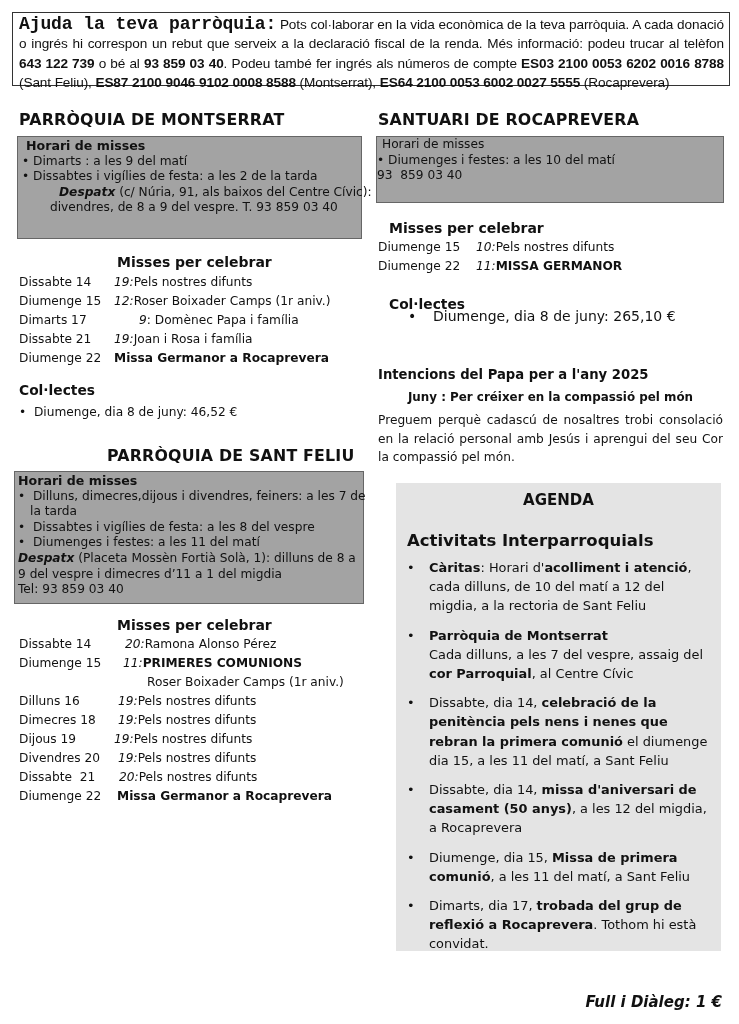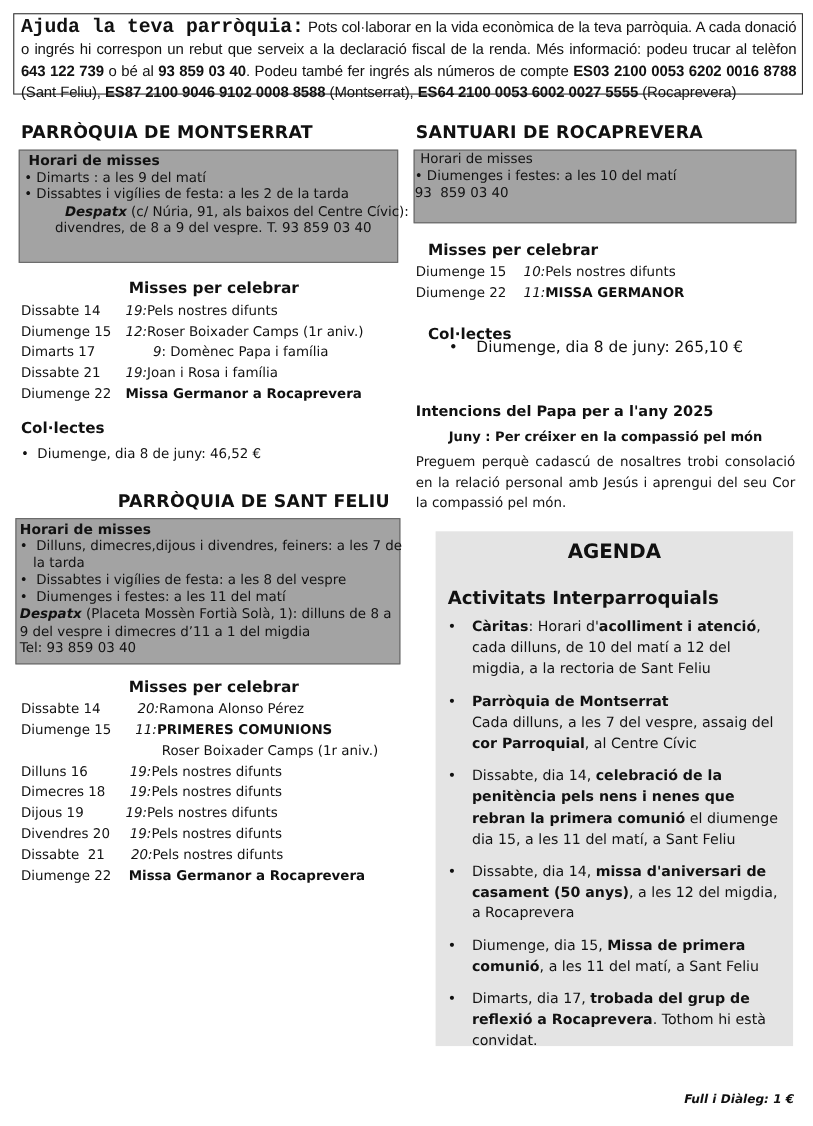--- a/index.html
+++ b/index.html
@@ -28,30 +28,30 @@
   .box .line { white-space: nowrap; }
 
   .subhead { font-weight: bold; font-size: 14px; }
   .row { display: flex; white-space: nowrap; font-size: 12.2px; height: 19px; line-height: 19px; }
   .row .day { flex: none; }
   .row .hr { font-style: italic; }
 
   .agenda {
     left: 396px; top: 483px; width: 325px; height: 468px; background: #e4e4e4;
   }
-  .agenda-title { text-align: center; font-weight: bold; font-size: 18px; margin-top: 8px; }
+  .agenda-title { text-align: center; font-weight: bold; font-size: 15px; margin-top: 8px; }
   .agenda-sub { font-weight: bold; font-size: 16.5px; margin: 22px 0 0 11px; }
   .agenda ul { list-style: none; margin: 8px 0 0 0; padding: 0; }
   .agenda li {
     position: relative; padding-left: 33px; padding-right: 10px; font-size: 12.9px; line-height: 19.2px;
     margin-bottom: 10px;
   }
   .agenda li .dot { position: absolute; left: 11px; top: 0; }
   .footer {
-    right: 17px; top: 993px; font-weight: bold; font-style: italic; font-size: 11px;
+    right: 17px; top: 993px; font-weight: bold; font-style: italic; font-size: 15px;
   }
 </style>
 </head>
 <body>
 
 <div class="abs donate">
   <span class="lead">Ajuda la teva parròquia:</span><span> Pots col·laborar en la vida econòmica de la teva parròquia. A cada donació o ingrés hi correspon un rebut que serveix a la declaració fiscal de la renda. Més informació: podeu trucar al telèfon </span><b>643 122 739</b><span> o bé al </span><b>93 859 03 40</b><span>. Podeu també fer ingrés als números de compte </span><b>ES03 2100 0053 6202 0016 8788</b><span> (Sant Feliu), </span><b>ES87 2100 9046 9102 0008 8588</b><span> (Montserrat), </span><b>ES64 2100 0053 6002 0027 5555</b><span> (Rocaprevera)</span>
 </div>
 
 <h2 class="abs sec" style="left:19px; top:110px;">PARRÒQUIA DE MONTSERRAT</h2>

